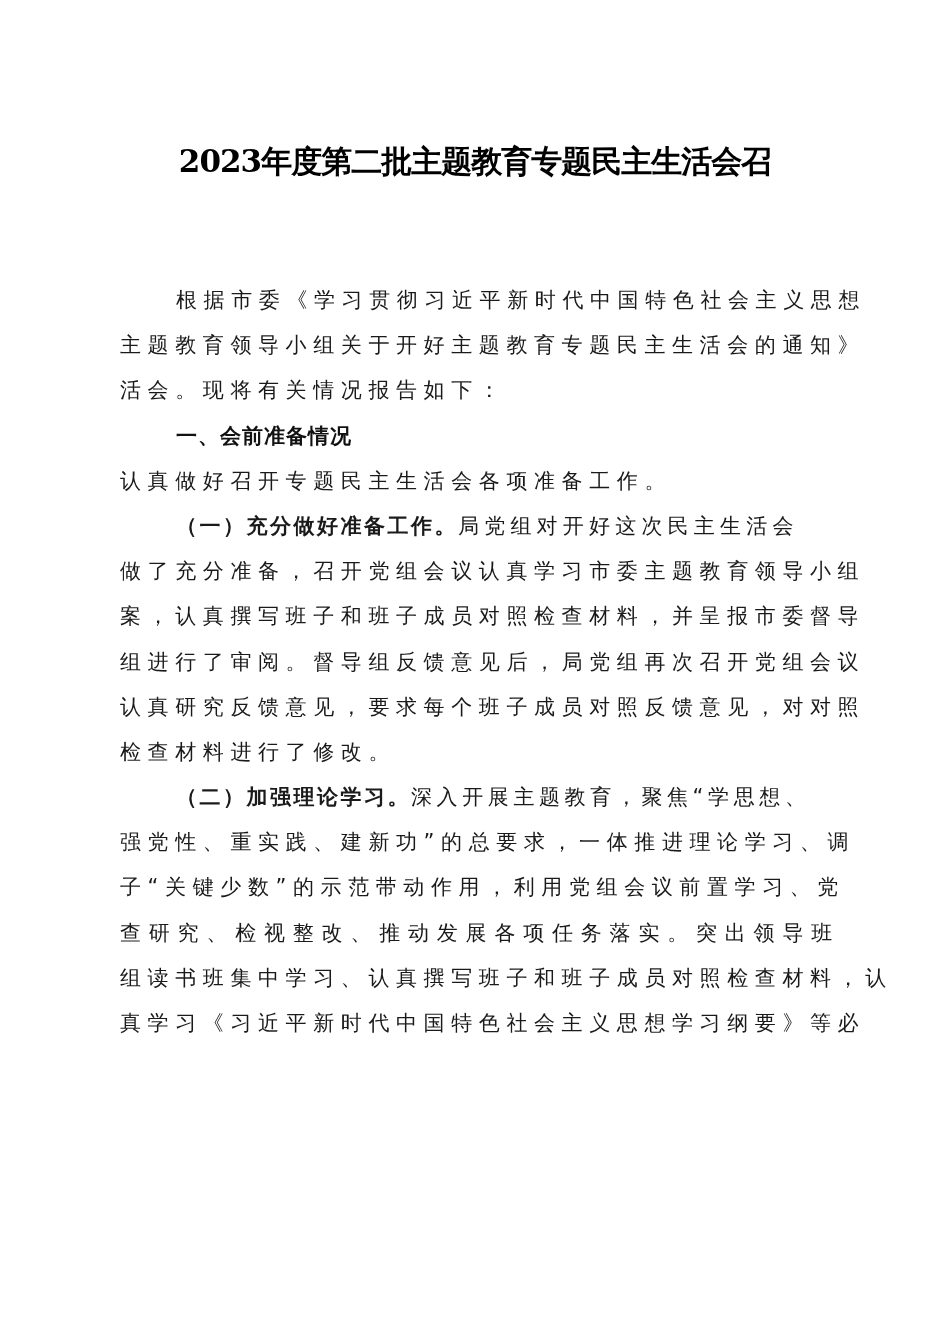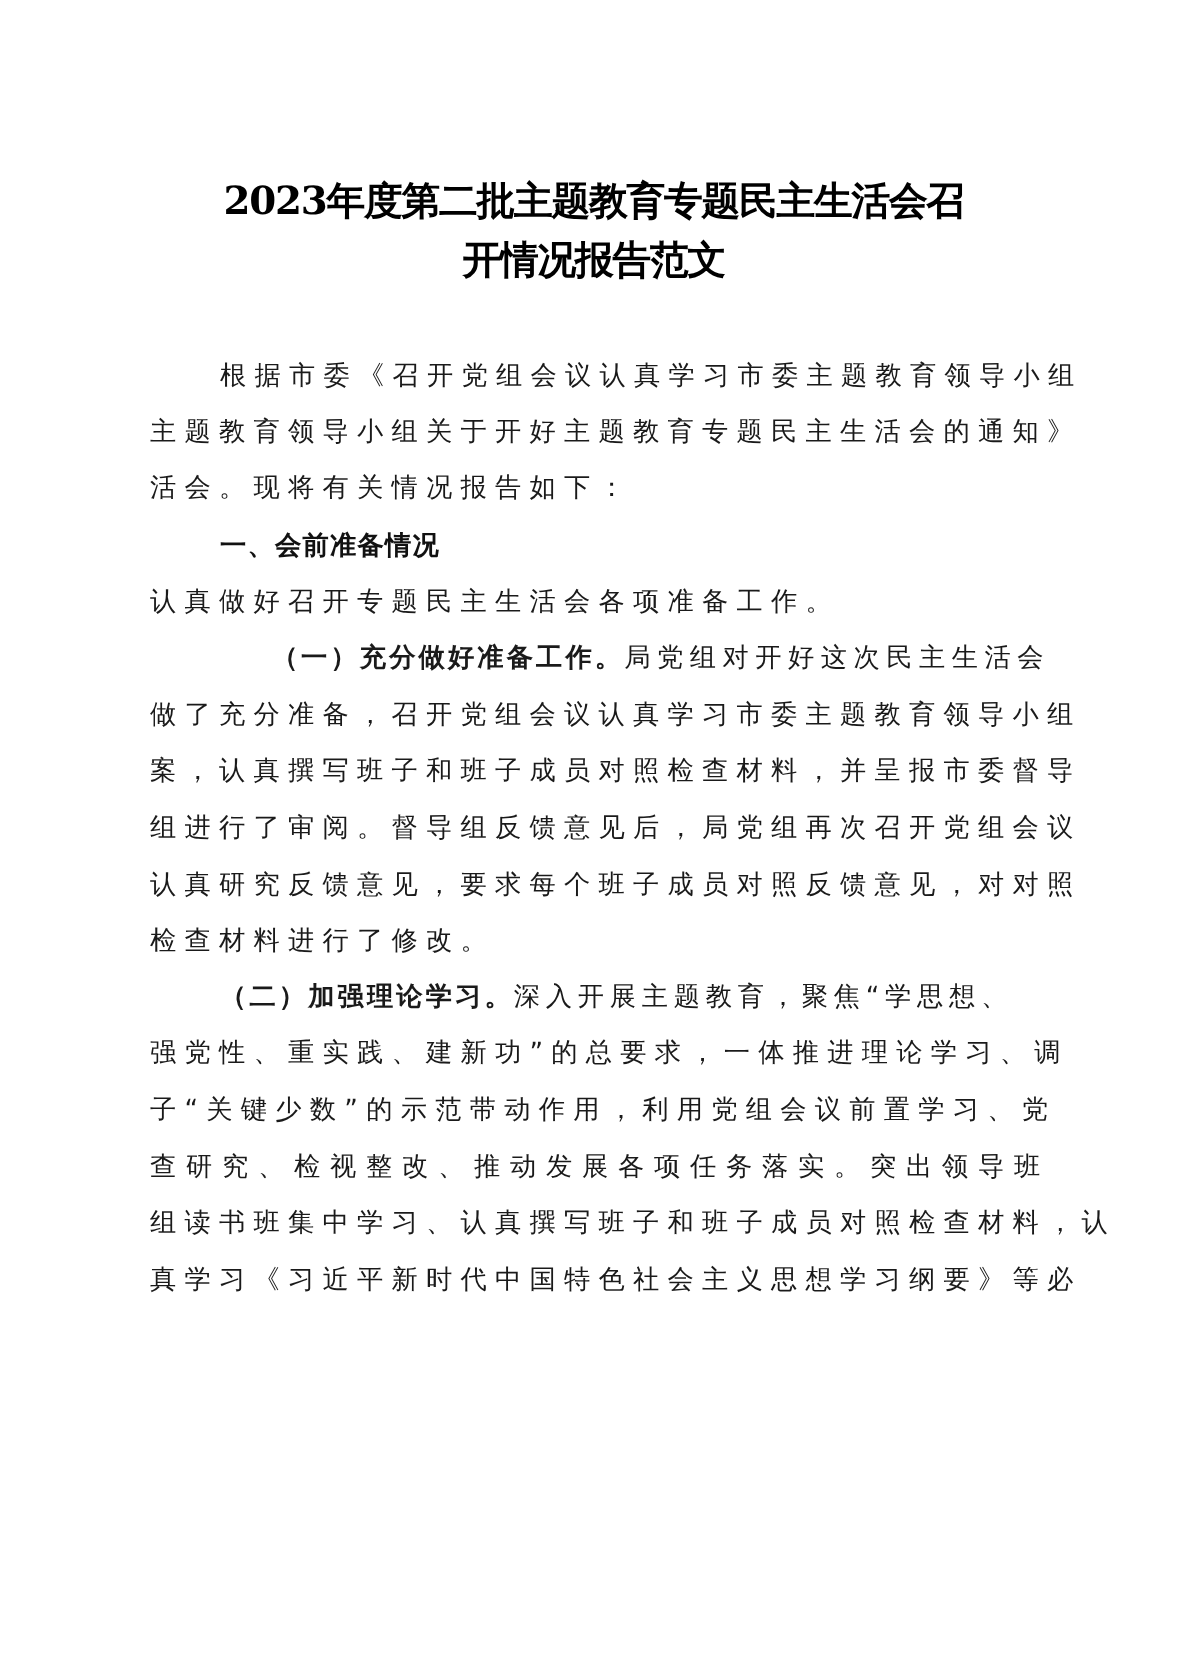--- a/index.html
+++ b/index.html
@@ -72,39 +72,38 @@
       letter-spacing: 2.5px;
     }
   </style>
 </head>
 <body>
 
 <div class="page">
 
   <div class="title">
     <span class="tline">2023年度第二批主题教育专题民主生活会召</span>
-    <span class="tline">开情况报告范文</span>
   </div>
 
   <div class="body">
 
     <div>
-      <span class="line indent">根据市委《召开党组会议认真学习市委主题教育领导小组</span>
+      <span class="line indent">根据市委《学习贯彻习近平新时代中国特色社会主义思想</span>
       <span class="line">主题教育领导小组关于开好主题教育专题民主生活会的通知》</span>
       <span class="line">活会。现将有关情况报告如下：</span>
     </div>
 
     <span class="line indent heading">一、会前准备情况</span>
 
     <div>
       <span class="line">认真做好召开专题民主生活会各项准备工作。</span>
     </div>
 
     <div>
-      <span class="line indent" style="letter-spacing:5.2px;text-align:right;"><span class="lead">（一）充分做好准备工作。</span><span>局党组对开好这次民主生活会</span></span>
+      <span class="line indent" style="letter-spacing:5.2px;"><span class="lead">（一）充分做好准备工作。</span><span>局党组对开好这次民主生活会</span></span>
       <span class="line">做了充分准备，召开党组会议认真学习市委主题教育领导小组</span>
       <span class="line">案，认真撰写班子和班子成员对照检查材料，并呈报市委督导</span>
       <span class="line">组进行了审阅。督导组反馈意见后，局党组再次召开党组会议</span>
       <span class="line">认真研究反馈意见，要求每个班子成员对照反馈意见，对对照</span>
       <span class="line">检查材料进行了修改。</span>
     </div>
 
     <div>
       <span class="line indent" style="letter-spacing:4.6px;"><span class="lead">（二）加强理论学习。</span><span>深入开展主题教育，聚焦“学思想、</span></span>
       <span class="line">强党性、重实践、建新功”的总要求，一体推进理论学习、调</span>

